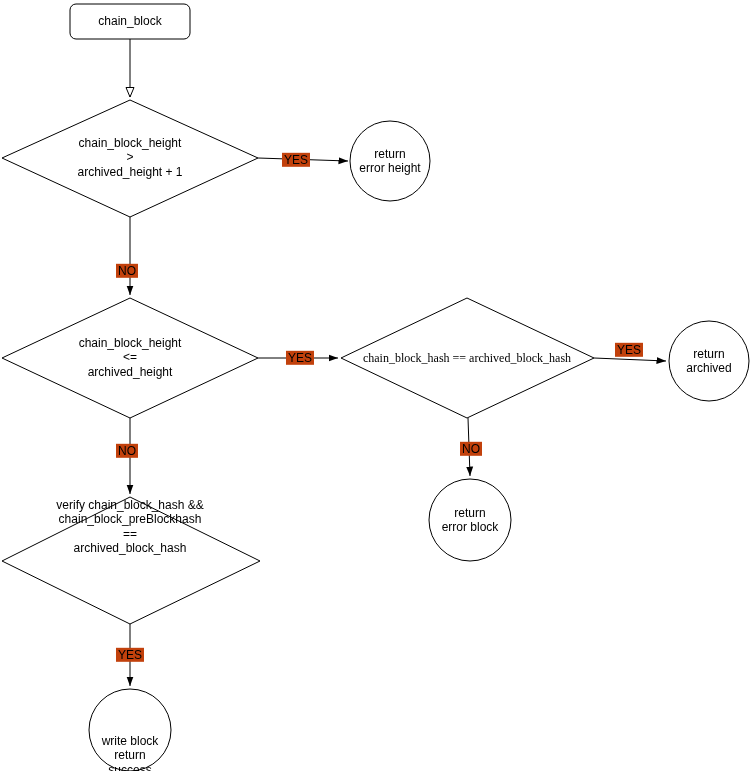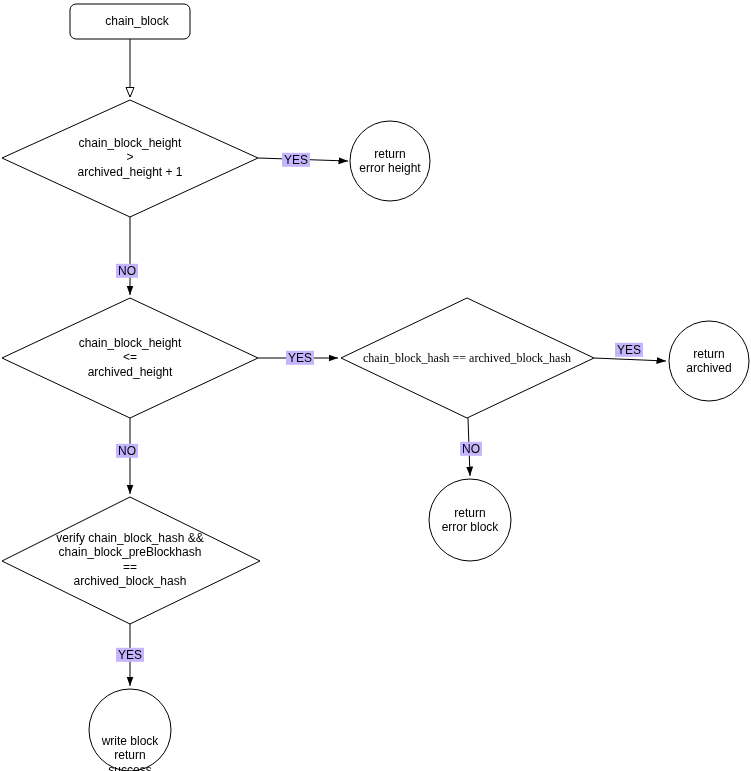--- a/index.html
+++ b/index.html
@@ -8,21 +8,21 @@
   .canvas > svg { position: absolute; left: 0; top: 0; }
   .label {
     position: absolute;
     transform: translate(-50%, -50%);
     font-size: 12px;
     line-height: 1.2;
     color: #000000;
     text-align: center;
     white-space: pre-line;
   }
-  .edge-label { background: #c4b5fd; padding: 0 2px; white-space: nowrap; }
+  .edge-label { background: #c2410c; padding: 0 2px; white-space: nowrap; }
   .shape { fill: #ffffff; stroke: #000000; stroke-width: 1; }
   .edge { stroke: #000000; stroke-width: 1; fill: none; }
 </style>
 </head>
 <body>
 
 <div class="canvas">
   <svg width="751" height="771" viewBox="0 0 751 771" aria-hidden="true">
     <defs>
       <marker id="arrowFilled" viewBox="0 0 10 8" refX="9.5" refY="4" markerWidth="10" markerHeight="8" orient="auto">
@@ -46,35 +46,35 @@
     <polygon class="shape" points="2,158 130,100 258,158 130,217"></polygon>
     <circle class="shape" cx="390" cy="161" r="40"></circle>
     <polygon class="shape" points="2,358 130,298 258,358 130,418"></polygon>
     <polygon class="shape" points="341,358 467,298 594,358 467,418"></polygon>
     <circle class="shape" cx="709" cy="361" r="40"></circle>
     <circle class="shape" cx="470" cy="520" r="41"></circle>
     <polygon class="shape" points="2,561 130,497 260,561 130,624"></polygon>
     <circle class="shape" cx="130" cy="730" r="41"></circle>
   </svg>
 
-  <div class="label" style="left:130px;top:21px;margin-left:7px;">chain_block</div>
+  <div class="label" style="left:130px;top:21px;">chain_block</div>
   <div class="label" style="left:130px;top:158px;">chain_block_height
 &gt;
 archived_height + 1</div>
   <div class="label" style="left:390px;top:161px;">return
 error height</div>
   <div class="label" style="left:130px;top:358px;">chain_block_height
 &lt;=
 archived_height</div>
   <div class="label" style="left:467px;top:358px;font-family:Liberation Serif, serif;">chain_block_hash == archived_block_hash</div>
   <div class="label" style="left:709px;top:361px;">return
 archived</div>
   <div class="label" style="left:470px;top:520px;">return
 error block</div>
-  <div class="label" style="left:130px;top:560px;">verify chain_block_hash &amp;&amp;
+  <div class="label" style="left:130px;top:527px;">verify chain_block_hash &amp;&amp;
 chain_block_preBlockhash
 ==
 archived_block_hash</div>
   <div class="label" style="left:130px;top:756px;">write block
 return
 success</div>
 
   <div class="label edge-label" style="left:296px;top:160px;">YES</div>
   <div class="label edge-label" style="left:127px;top:271px;">NO</div>
   <div class="label edge-label" style="left:300px;top:358px;">YES</div>

